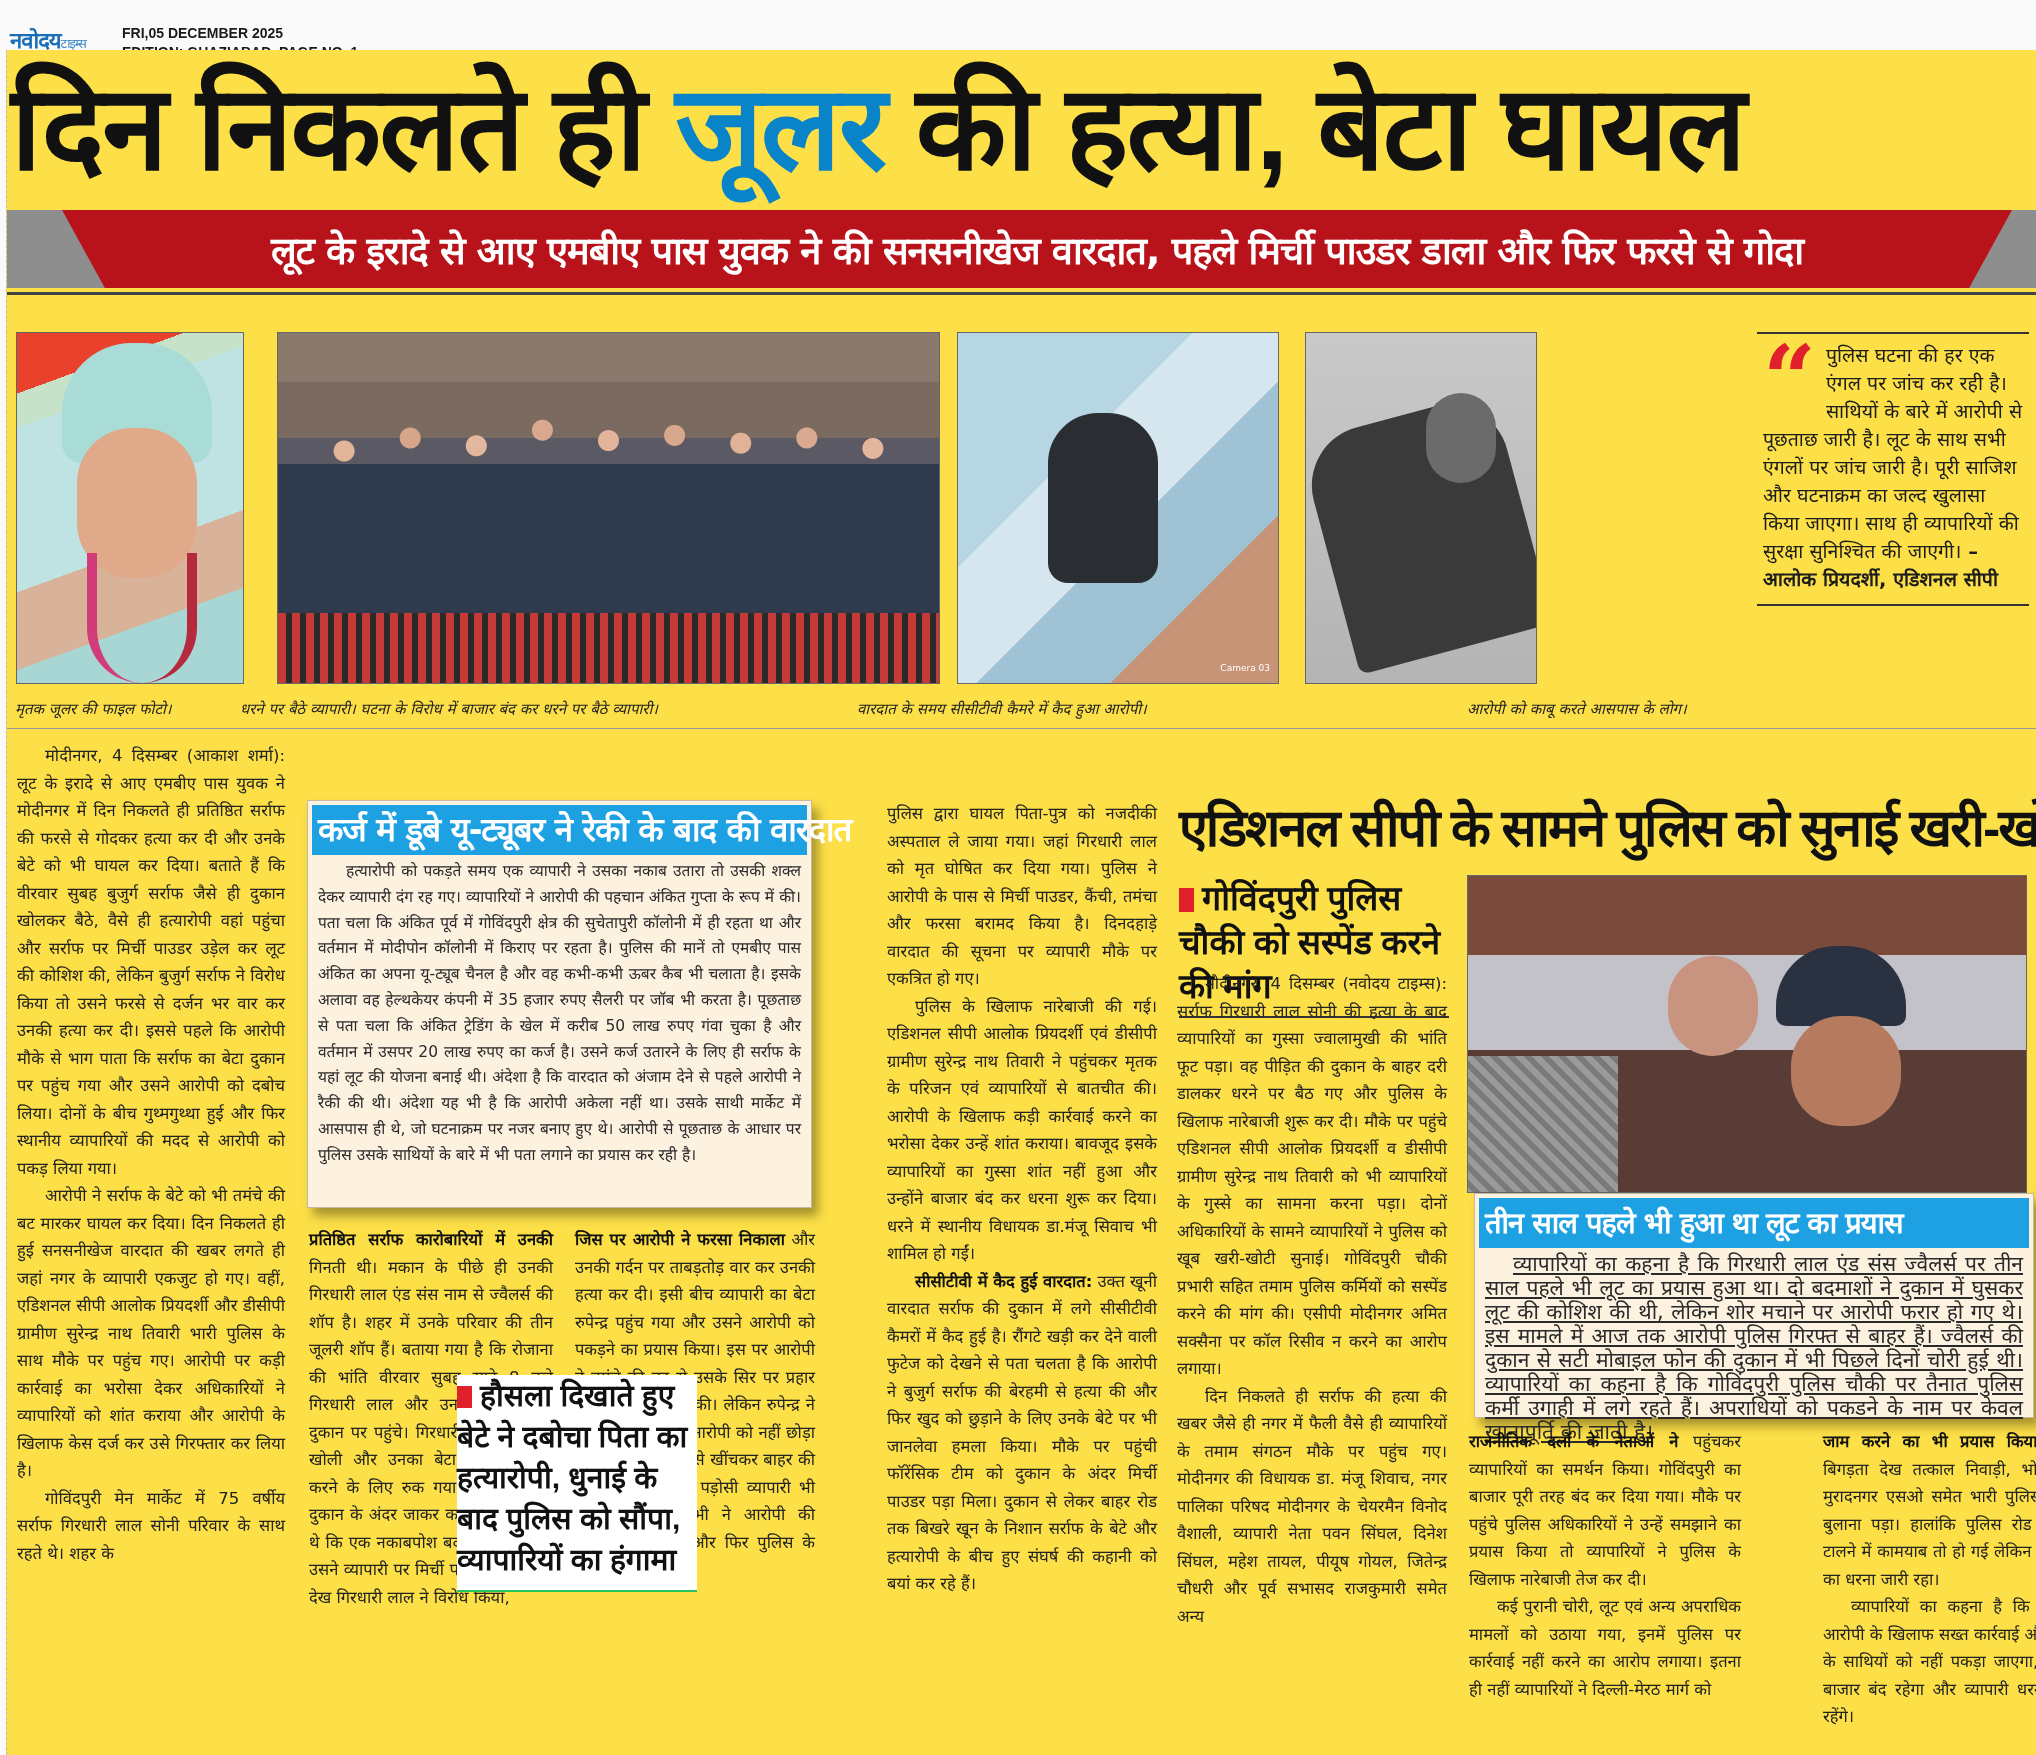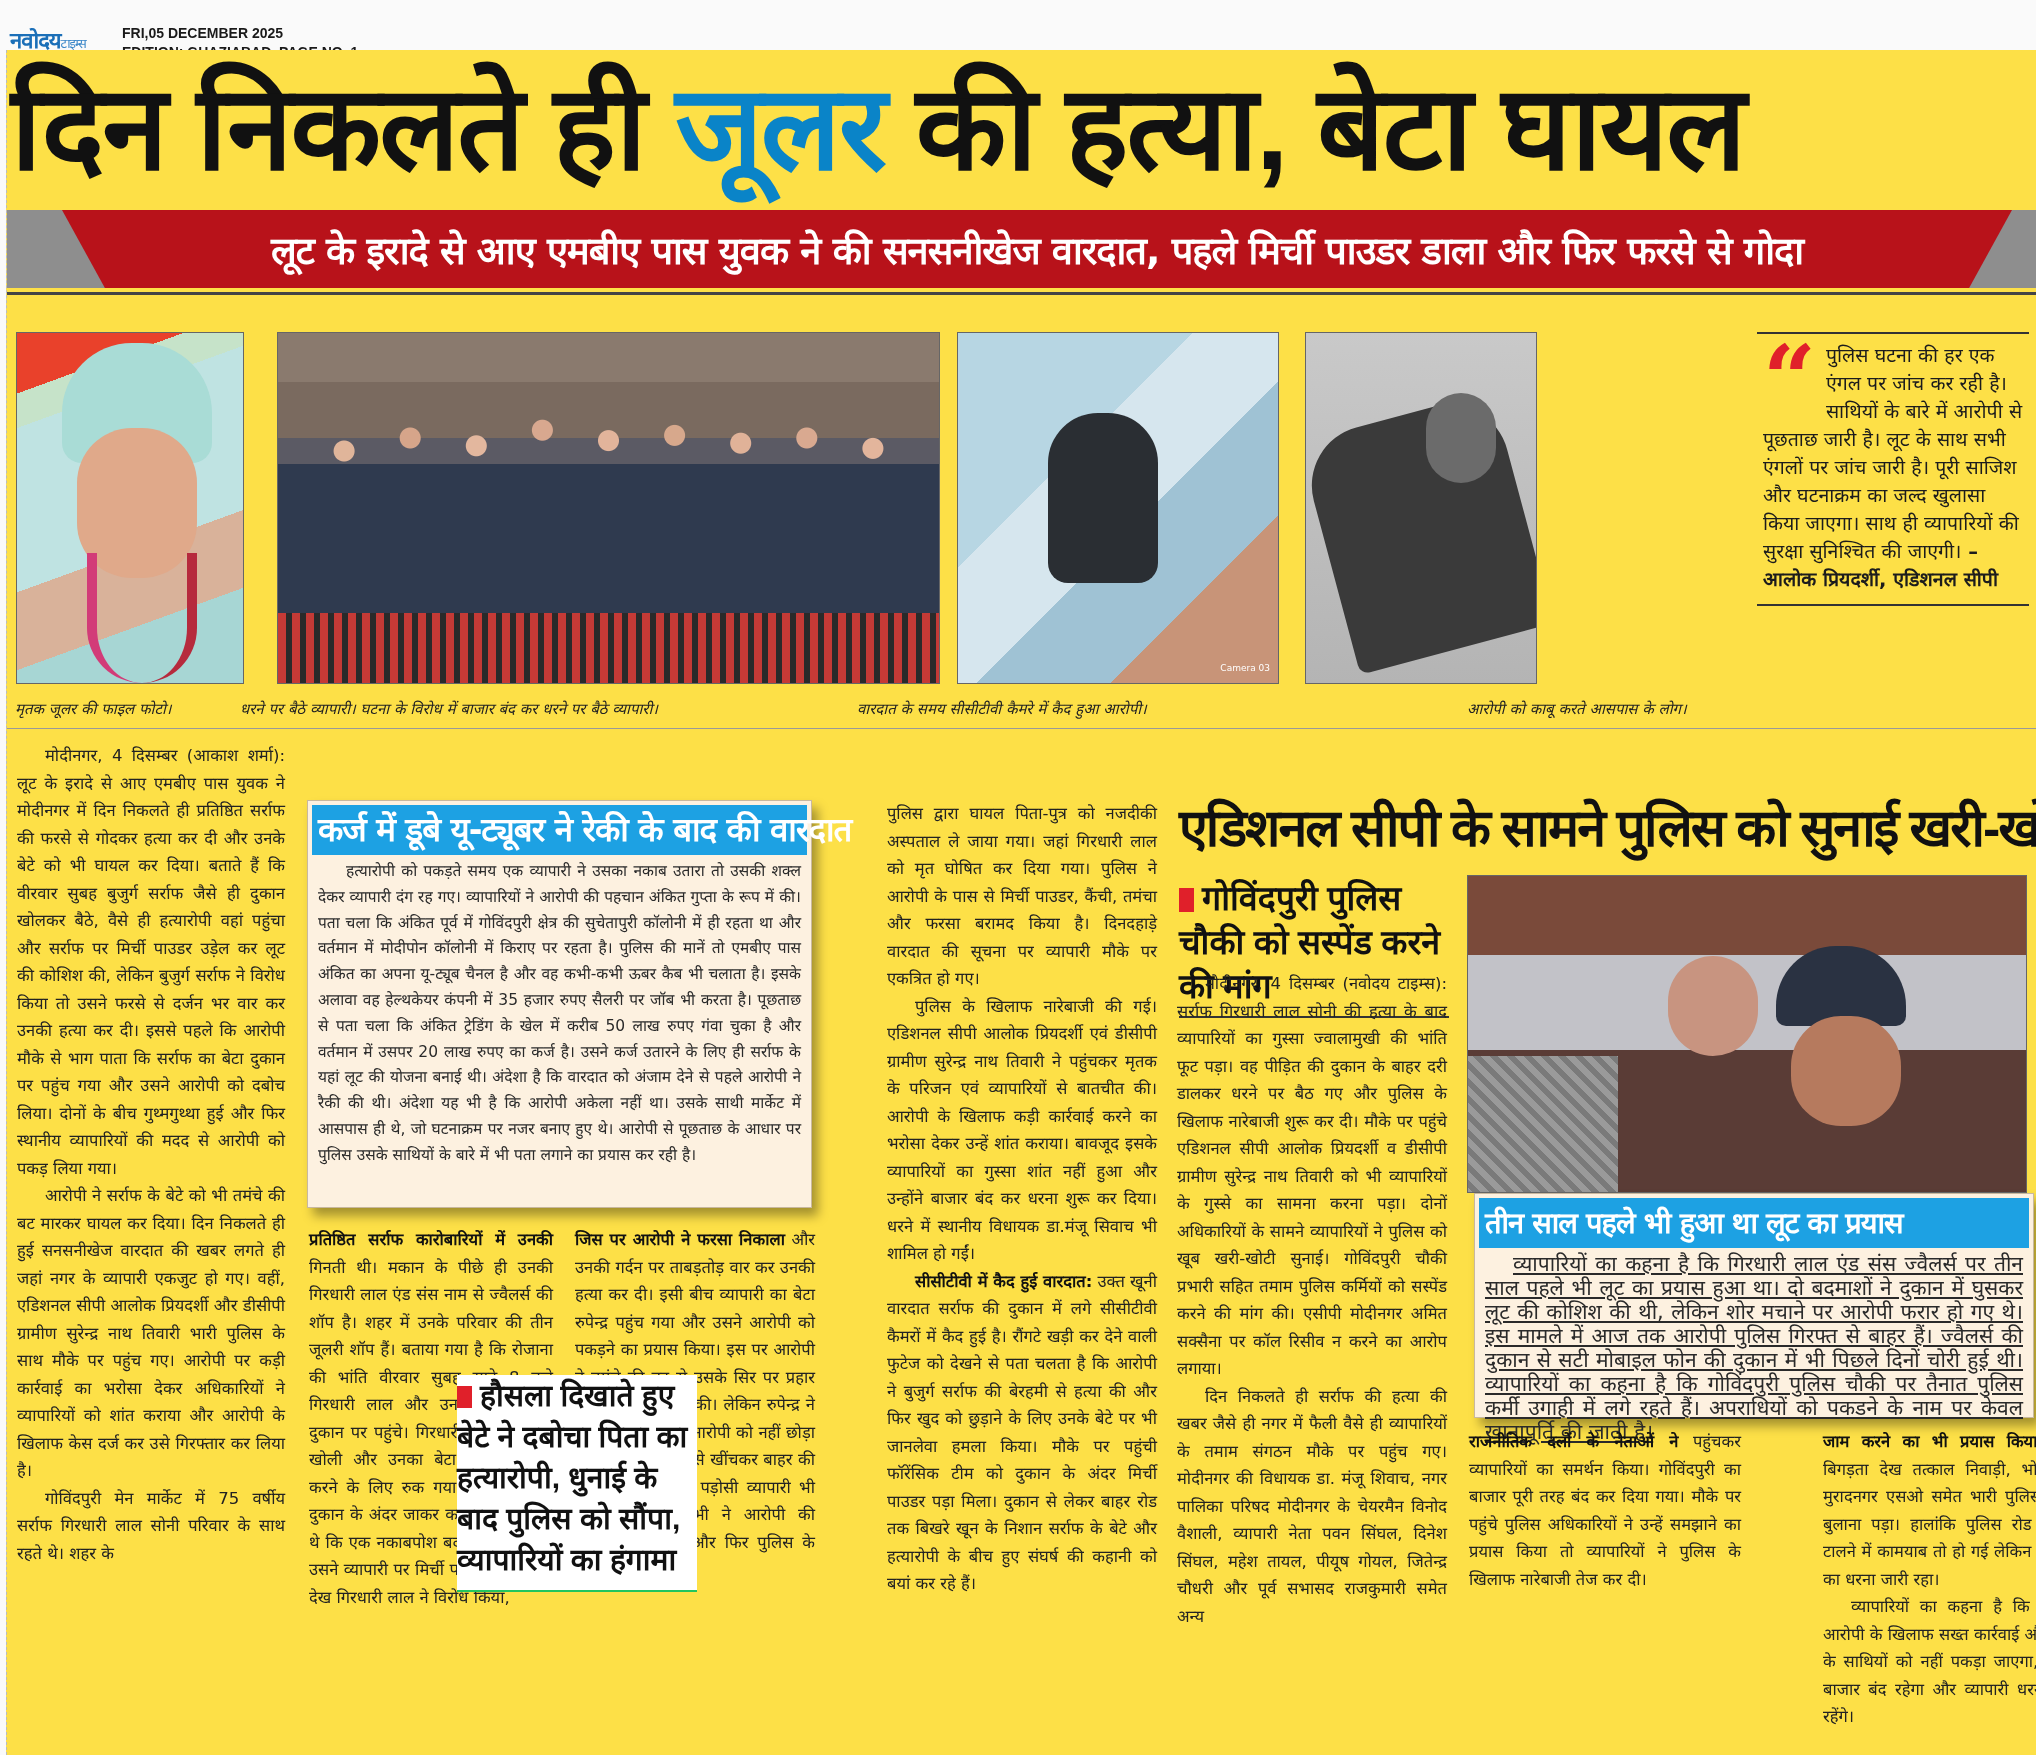--- a/index.html
+++ b/index.html
@@ -202,20 +202,21 @@
 
   <section class="box box2">
     <h3 class="box-title">तीन साल पहले भी हुआ था लूट का प्रयास</h3>
     <div class="box-body">
       <p>व्यापारियों का कहना है कि गिरधारी लाल एंड संस ज्वैलर्स पर तीन साल पहले भी लूट का प्रयास हुआ था। दो बदमाशों ने दुकान में घुसकर लूट की कोशिश की थी, लेकिन शोर मचाने पर आरोपी फरार हो गए थे। इस मामले में आज तक आरोपी पुलिस गिरफ्त से बाहर हैं। ज्वैलर्स की दुकान से सटी मोबाइल फोन की दुकान में भी पिछले दिनों चोरी हुई थी। व्यापारियों का कहना है कि गोविंदपुरी पुलिस चौकी पर तैनात पुलिस कर्मी उगाही में लगे रहते हैं। अपराधियों को पकडने के नाम पर केवल खानापूर्ति की जाती है।</p>
     </div>
   </section>
 
   <article class="col c5">
     <p class="noind"><b>राजनीतिक दलों के नेताओं ने</b> <span>पहुंचकर व्यापारियों का समर्थन किया। गोविंदपुरी का बाजार पूरी तरह बंद कर दिया गया। मौके पर पहुंचे पुलिस अधिकारियों ने उन्हें समझाने का प्रयास किया तो व्यापारियों ने पुलिस के खिलाफ नारेबाजी तेज कर दी।</span></p>
+    <p>कई पुरानी चोरी, लूट एवं अन्य अपराधिक मामलों को उठाया गया, इनमें पुलिस पर कार्रवाई नहीं करने का आरोप लगाया। इतना ही नहीं व्यापारियों ने दिल्ली-मेरठ मार्ग को</p>
   </article>
 
   <article class="col c6">
     <p class="noind"><b>जाम करने का भी प्रयास किया।</b> <span>मामला बिगड़ता देख तत्काल निवाड़ी, भोजपुर एवं मुरादनगर एसओ समेत भारी पुलिस बल को बुलाना पड़ा। हालांकि पुलिस रोड जाम को टालने में कामयाब तो हो गई लेकिन व्यापारियों का धरना जारी रहा।</span></p>
     <p>व्यापारियों का कहना है कि जब तक आरोपी के खिलाफ सख्त कार्रवाई और आरोपी के साथियों को नहीं पकड़ा जाएगा, तब तक बाजार बंद रहेगा और व्यापारी धरने पर बैठे रहेंगे।</p>
   </article>
 
 </main>
 
 </body></html>

